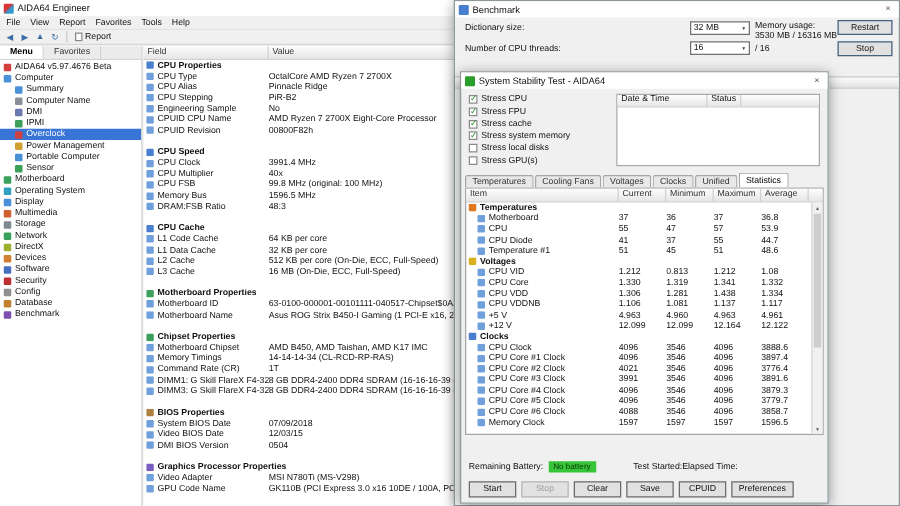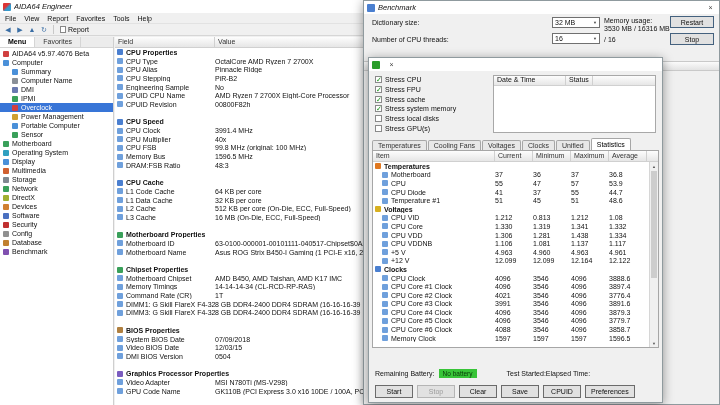--- a/index.html
+++ b/index.html
@@ -1,21 +1,21 @@
 <!DOCTYPE html>
 <html><head>
 <meta charset="utf-8">
 <style>
   *{margin:0;padding:0;box-sizing:border-box;}
   html,body{width:720px;height:405px;overflow:hidden;background:#3a3a3a;
     font-family:"Liberation Sans",sans-serif;color:#111;}
   .window{position:absolute;background:#f0f0f0;border:1px solid #8f9a9e;box-shadow:0 2px 10px rgba(0,0,0,.4);}
   .titlebar{display:flex;align-items:center;height:13px;background:#ffffff;padding-left:3px;font-size:7.5px;white-space:nowrap;}
   .t-icon{width:8px;height:8px;margin-right:3px;flex:none;border-radius:1px;}
-  .t-text{flex:1;overflow:hidden;font-style:italic;}
+  .t-text{flex:1;overflow:hidden;}
   .winbtns{display:flex;height:100%;flex:none;}
   .winbtn{width:17px;display:flex;align-items:center;justify-content:center;font-size:7px;color:#444;}
 
   
   #main{left:0;top:0;width:720px;height:405px;border:none;box-shadow:none;}
   .menubar{display:flex;height:10px;align-items:center;font-size:7px;background:#f0f0f0;padding-left:1px;}
   .menubar span{padding:0 4px;}
   .toolbar{display:flex;height:13px;align-items:center;background:#f0f0f0;border-top:1px solid #e2e2e2;border-bottom:1px solid #d6d6d6;padding-left:2px;}
   .tbtn{width:12px;text-align:center;font-size:7px;color:#3a6ea5;}
   .tsep{width:1px;height:9px;background:#c8c8c8;margin:0 3px;}
@@ -601,20 +601,21 @@
     <span class="b-label" style="left:240px;top:22px;">/ 16</span>
     <span class="bbtn" style="left:306px;top:19px;">Stop</span>
 
     <div class="bench-listhead"></div>
   </div>
 </div>
 
 <div class="window" id="sst">
   <div class="titlebar">
     <span class="t-icon" style="background:#2a9d2a;"></span>
+    <span class="t-text">System Stability Test - AIDA64</span>
     <span class="winbtns">
       <span class="winbtn">×</span>
     </span>
   </div>
 
   <div class="sst-checks">
 
       <div class="chk-row checked">
         <span class="chk"></span>
         <span>Stress CPU</span>

